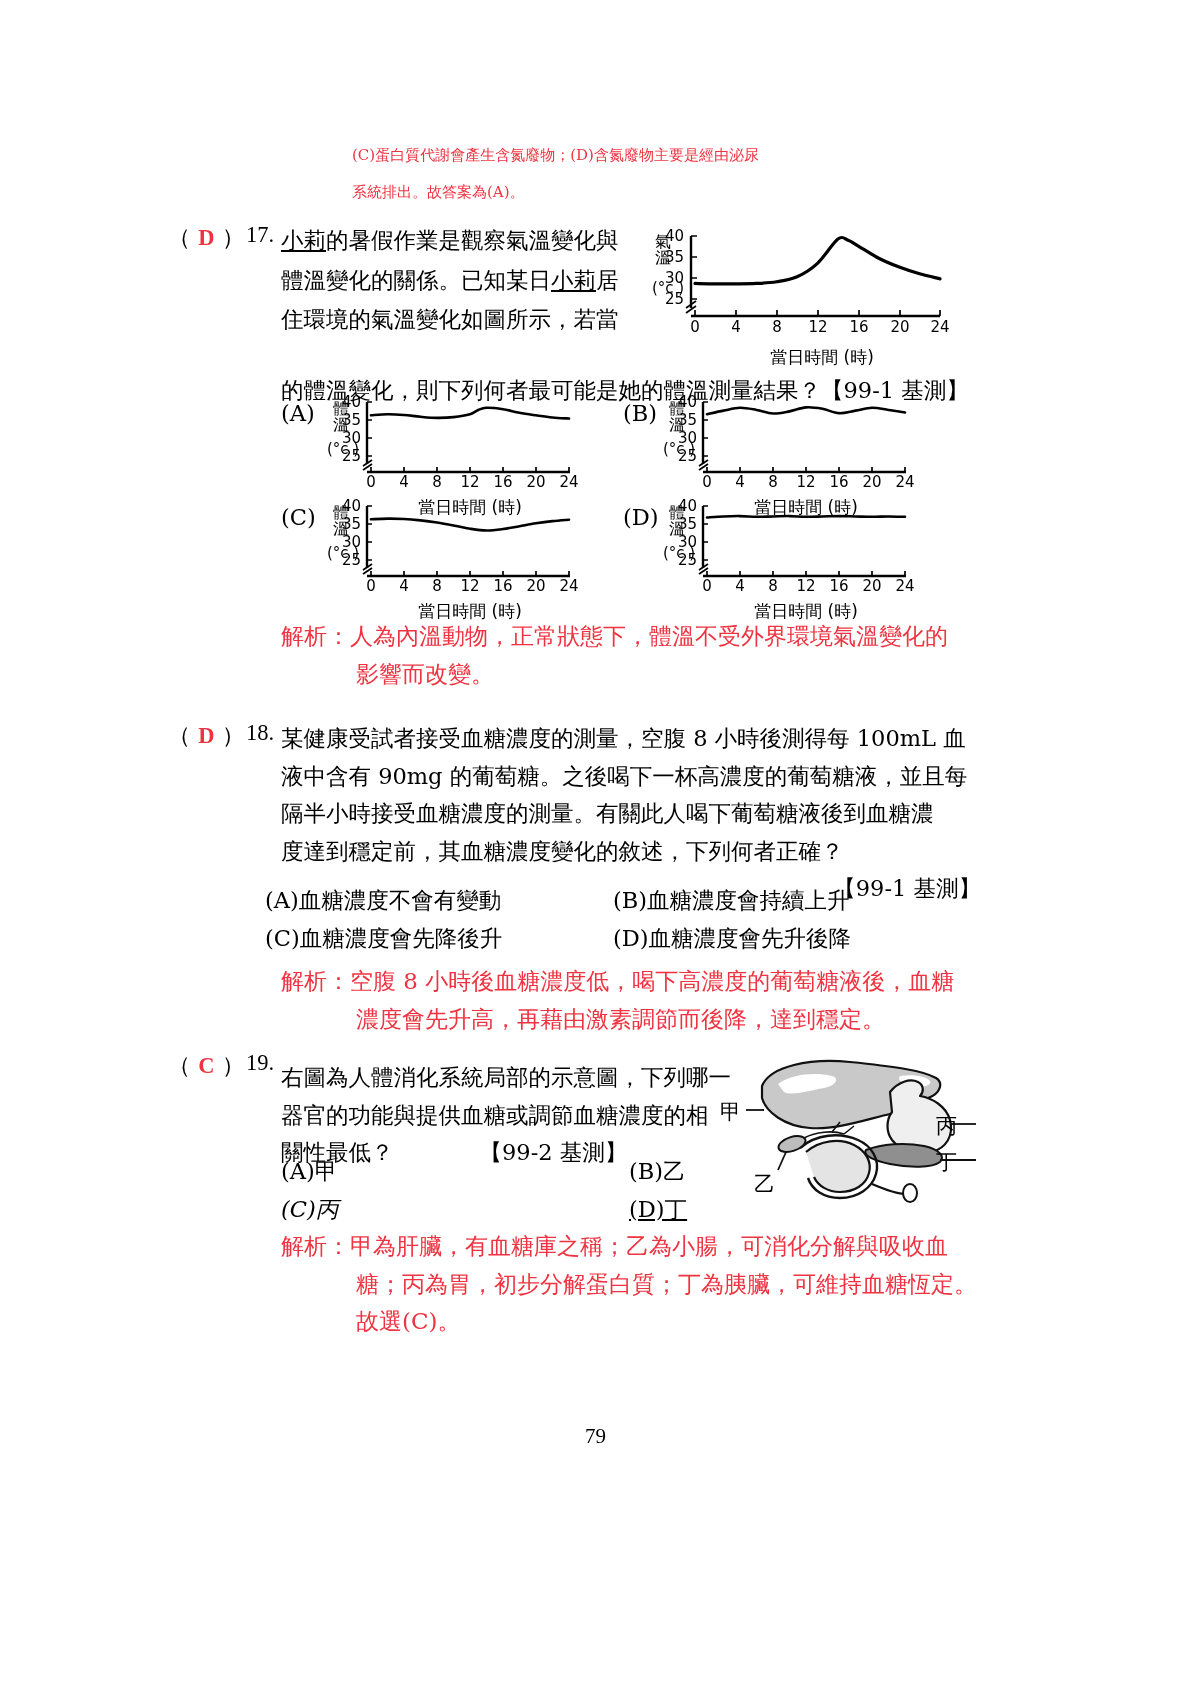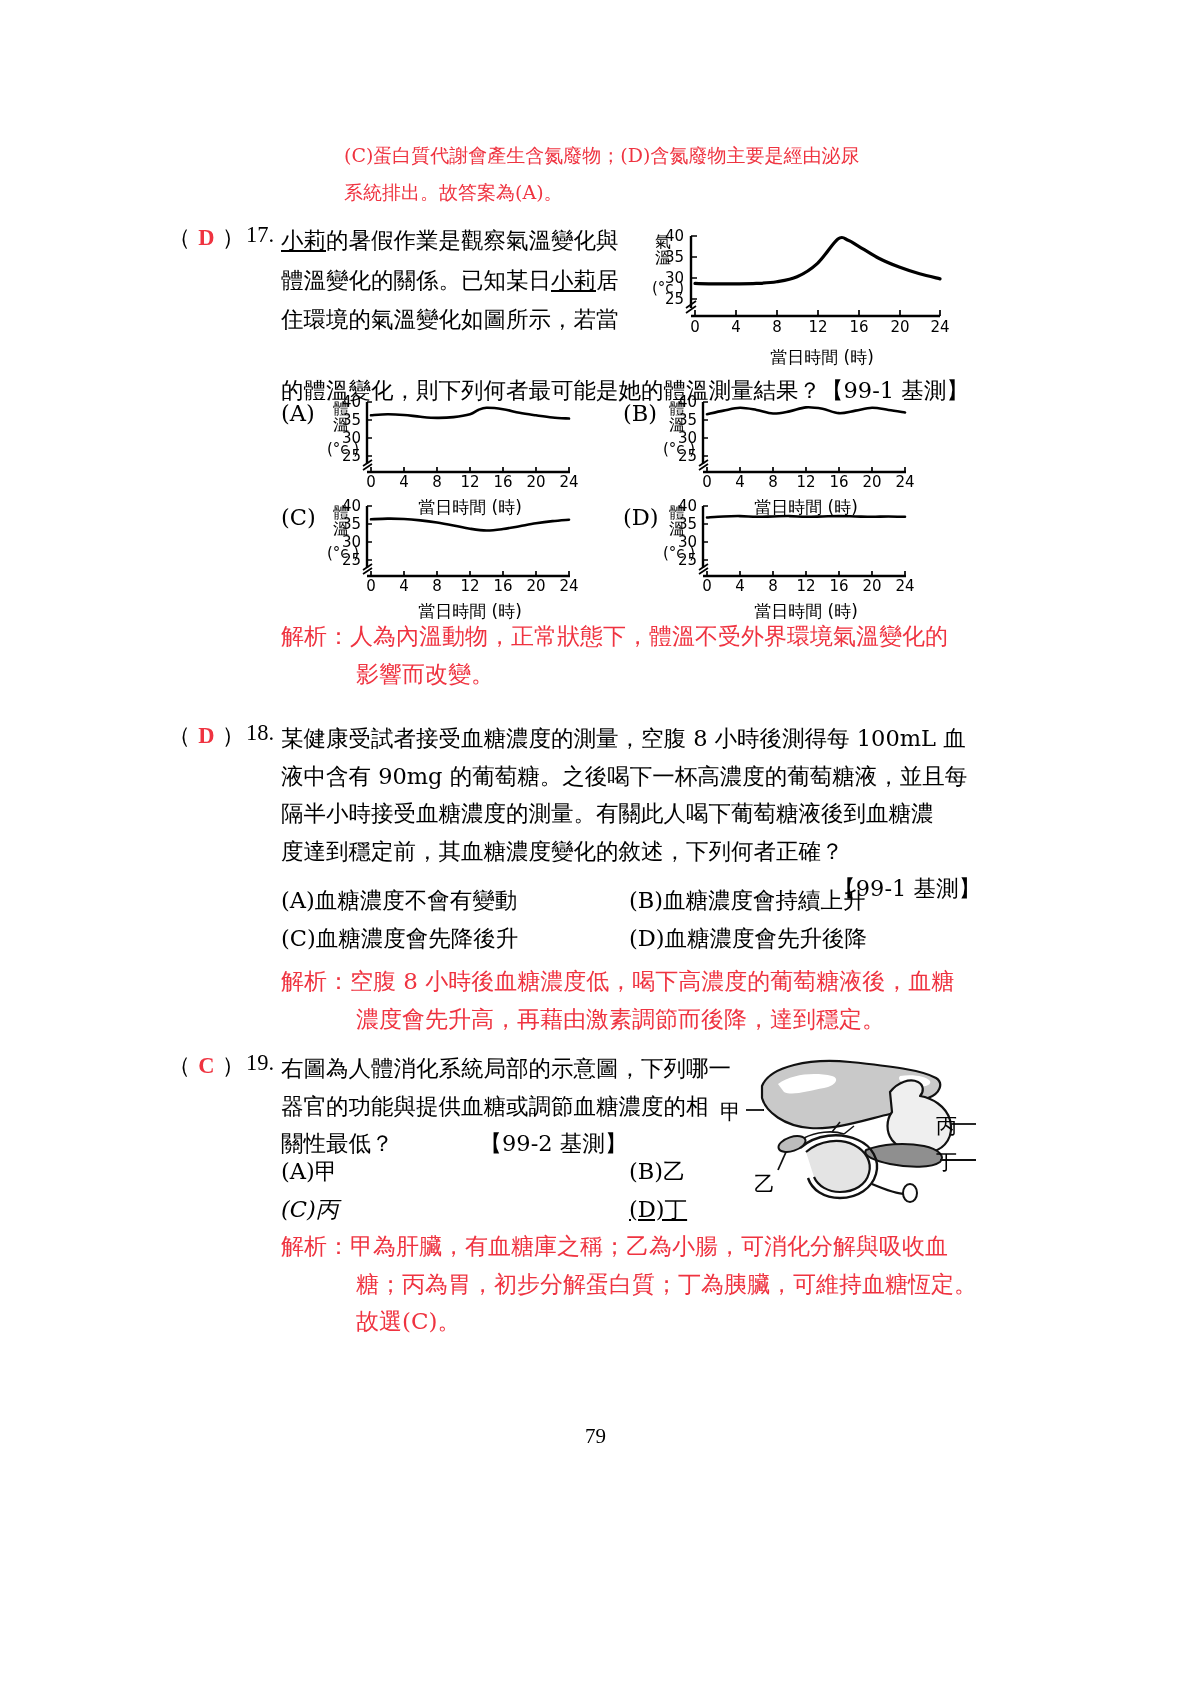--- a/index.html
+++ b/index.html
@@ -6,22 +6,22 @@
   body{
     width:1191px;height:1684px;background:#fff;
     font-family:"Liberation Serif","DejaVu Serif",serif;
     color:#000;position:relative;overflow:hidden;
   }
   .page{position:absolute;inset:0;}
   .cjk{font-family:"DejaVu Serif","Liberation Serif",serif;}
 
   
   .cont-exp{
-    position:absolute;left:344px;top:137px;width:600px;
-    font-size:19px;line-height:37px;color:#ef3340;
+    position:absolute;left:352px;top:137px;width:600px;
+    font-size:15px;line-height:37px;color:#ef3340;
   }
   .cont-exp .l2{display:block;}
 
   
   .qrow{position:absolute;left:168px;width:1000px;}
   .qmark{
     position:absolute;left:0;top:0;width:108px;
     font-size:22.5px;letter-spacing:1px;white-space:nowrap;
   }
   .qmark .ans{color:#ef3340;font-weight:600;font-family:"Liberation Serif",serif;}
@@ -267,40 +267,40 @@
     <div class="qnum">18.</div>
     <div class="qbody cjk" style="width:790px;">
       <div>某健康受試者接受血糖濃度的測量，空腹 8 小時後測得每 100mL 血</div>
       <div>液中含有 90mg 的葡萄糖。之後喝下一杯高濃度的葡萄糖液，並且每</div>
       <div>隔半小時接受血糖濃度的測量。有關此人喝下葡萄糖液後到血糖濃</div>
       <div>度達到穩定前，其血糖濃度變化的敘述，下列何者正確？</div>
       <div style="text-align:right;width:700px;">【99-1 基測】</div>
     </div>
   </div>
 
-  <div class="opt-2col cjk" style="left:281px;top:882px;width:700px;height:80px;">
+  <div class="opt-2col cjk" style="left:265px;top:882px;width:700px;height:80px;">
     <span class="c1" style="top:0;">(A)血糖濃度不會有變動</span>
     <span class="c2" style="top:0;">(B)血糖濃度會持續上升</span>
     <span class="c1" style="top:37.5px;">(C)血糖濃度會先降後升</span>
     <span class="c2" style="top:37.5px;">(D)血糖濃度會先升後降</span>
   </div>
 
   <div class="exp cjk" style="left:281px;top:963px;width:700px;">
     <div>
       <span class="exp-label">解析：</span><span>空腹 8 小時後血糖濃度低，喝下高濃度的葡萄糖液後，血糖</span>
     </div>
     <div style="padding-left:75px;">濃度會先升高，再藉由激素調節而後降，達到穩定。</div>
   </div>
 
   <div class="qrow" style="top:1050px;">
     <div class="qmark">
       （&nbsp;<span class="ans">C</span>&nbsp;）
     </div>
     <div class="qnum">19.</div>
-    <div class="qbody cjk" style="width:520px;">
+    <div class="qbody cjk" style="width:520px;margin-top:9px;">
       <div>右圖為人體消化系統局部的示意圖，下列哪一</div>
       <div>器官的功能與提供血糖或調節血糖濃度的相</div>
       <div>
         <span>關性最低？</span><span style="display:inline-block;width:86px;"></span><span>【99-2 基測】</span>
       </div>
     </div>
   </div>
 
   <div class="opt-2col cjk" style="left:281px;top:1153px;width:520px;height:80px;">
     <span class="c1" style="top:0;">(A)甲</span>

